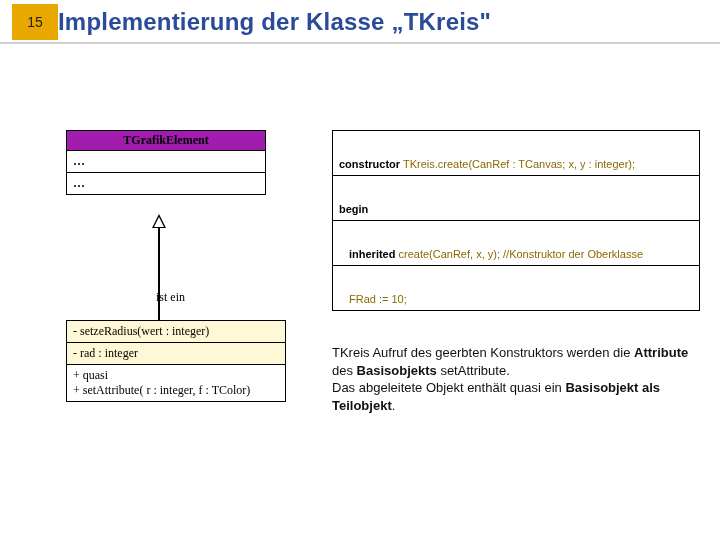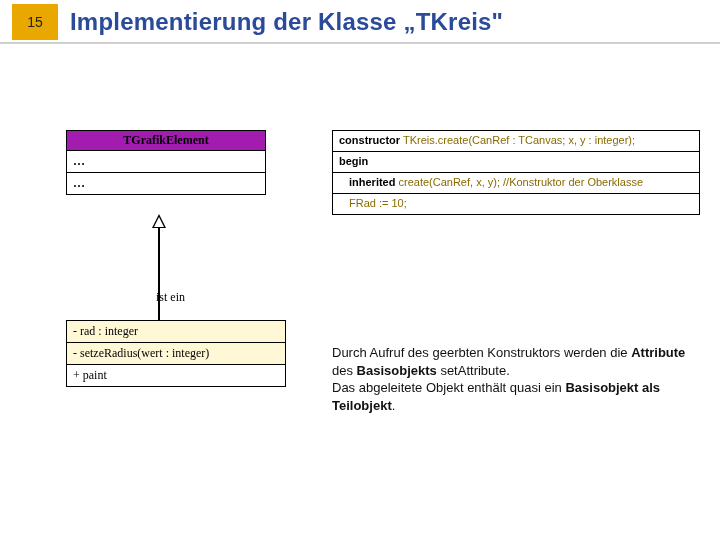--- a/index.html
+++ b/index.html
@@ -18,21 +18,21 @@
     padding: 4px 0 2px 0;
     margin: 0 0 0 0;
   }
   .page-num-box {
     width: 46px;
     height: 36px;
     background: #e8a800;
     display: flex;
     align-items: center;
     justify-content: center;
-    margin: 0 12px 0 12px;
+    margin: 0 0 0 12px;
     color: #222;
     font-size: 14px;
   }
   .title {
     color: #2a4a9a;
     font-size: 24px;
     font-weight: bold;
     letter-spacing: 0.2px;
   }
   .content {
@@ -103,20 +103,21 @@
     position: absolute;
     left: 332px; top: 86px; width: 368px;
     border: 1px solid #000;
     font-family: "Comic Sans MS", cursive, sans-serif;
     font-size: 11px;
     line-height: 1.45;
   }
   .code-row {
     padding: 2px 6px;
     border-bottom: 1px solid #000;
+    margin-top: 24px;
   }
   .code-row:last-child { border-bottom: none; }
   .code-row.sig { color: #8a6a00; }
   .code-row .kw { color: #000; font-weight: bold; }
   .code-row .ident { color: #8a6a00; }
   .code-row .cmt { color: #8a6a00; }
   .code-row .body { color: #8a6a00; }
 
   .paragraph {
     position: absolute;
@@ -146,40 +147,41 @@
     <div class="uml-section dots">…</div>
   </div>
 
   <div class="arrow">
     <div class="arrow-head"></div>
     <div class="arrow-line"></div>
   </div>
   <div class="ist-ein">ist ein</div>
 
   <div class="uml-box kreis-box">
+    <div class="uml-section attrs">- setzeRadius(wert : integer)</div>
     <div class="uml-section attrs">- rad : integer</div>
-    <div class="uml-section attrs">- setzeRadius(wert : integer)</div>
     <div class="uml-section">
-      <div>+ paint</div>
+      <div>+ quasi</div>
+      <div>+ setAttribute( r : integer, f : TColor)</div>
     </div>
   </div>
 
   <div class="code-box">
     <div class="code-row sig">
       <span class="kw">constructor</span><span class="ident"> TKreis.create(CanRef : TCanvas; x, y : integer);</span>
     </div>
     <div class="code-row">
       <span class="kw">begin</span>
     </div>
     <div class="code-row" style="padding-left:16px;">
       <span class="kw">inherited</span><span class="ident"> create(CanRef, x, y); </span><span class="cmt">//Konstruktor der Oberklasse</span>
     </div>
     <div class="code-row" style="padding-left:16px;">
       <span class="body">FRad := 10;</span>
     </div>
   </div>
 
   <div class="paragraph">
-    <span>Durch Aufruf des geerbten Konstruktors werden die </span><b>Attribute</b><span> des </span><b>Basisobjekts</b><span> setAttribute.</span><br>
+    <span>TKreis Aufruf des geerbten Konstruktors werden die </span><b>Attribute</b><span> des </span><b>Basisobjekts</b><span> setAttribute.</span><br>
     <span>Das abgeleitete Objekt enthält quasi ein </span><b>Basisobjekt als Teilobjekt</b><span>.</span>
   </div>
 
 </div>
 
 </body></html>

